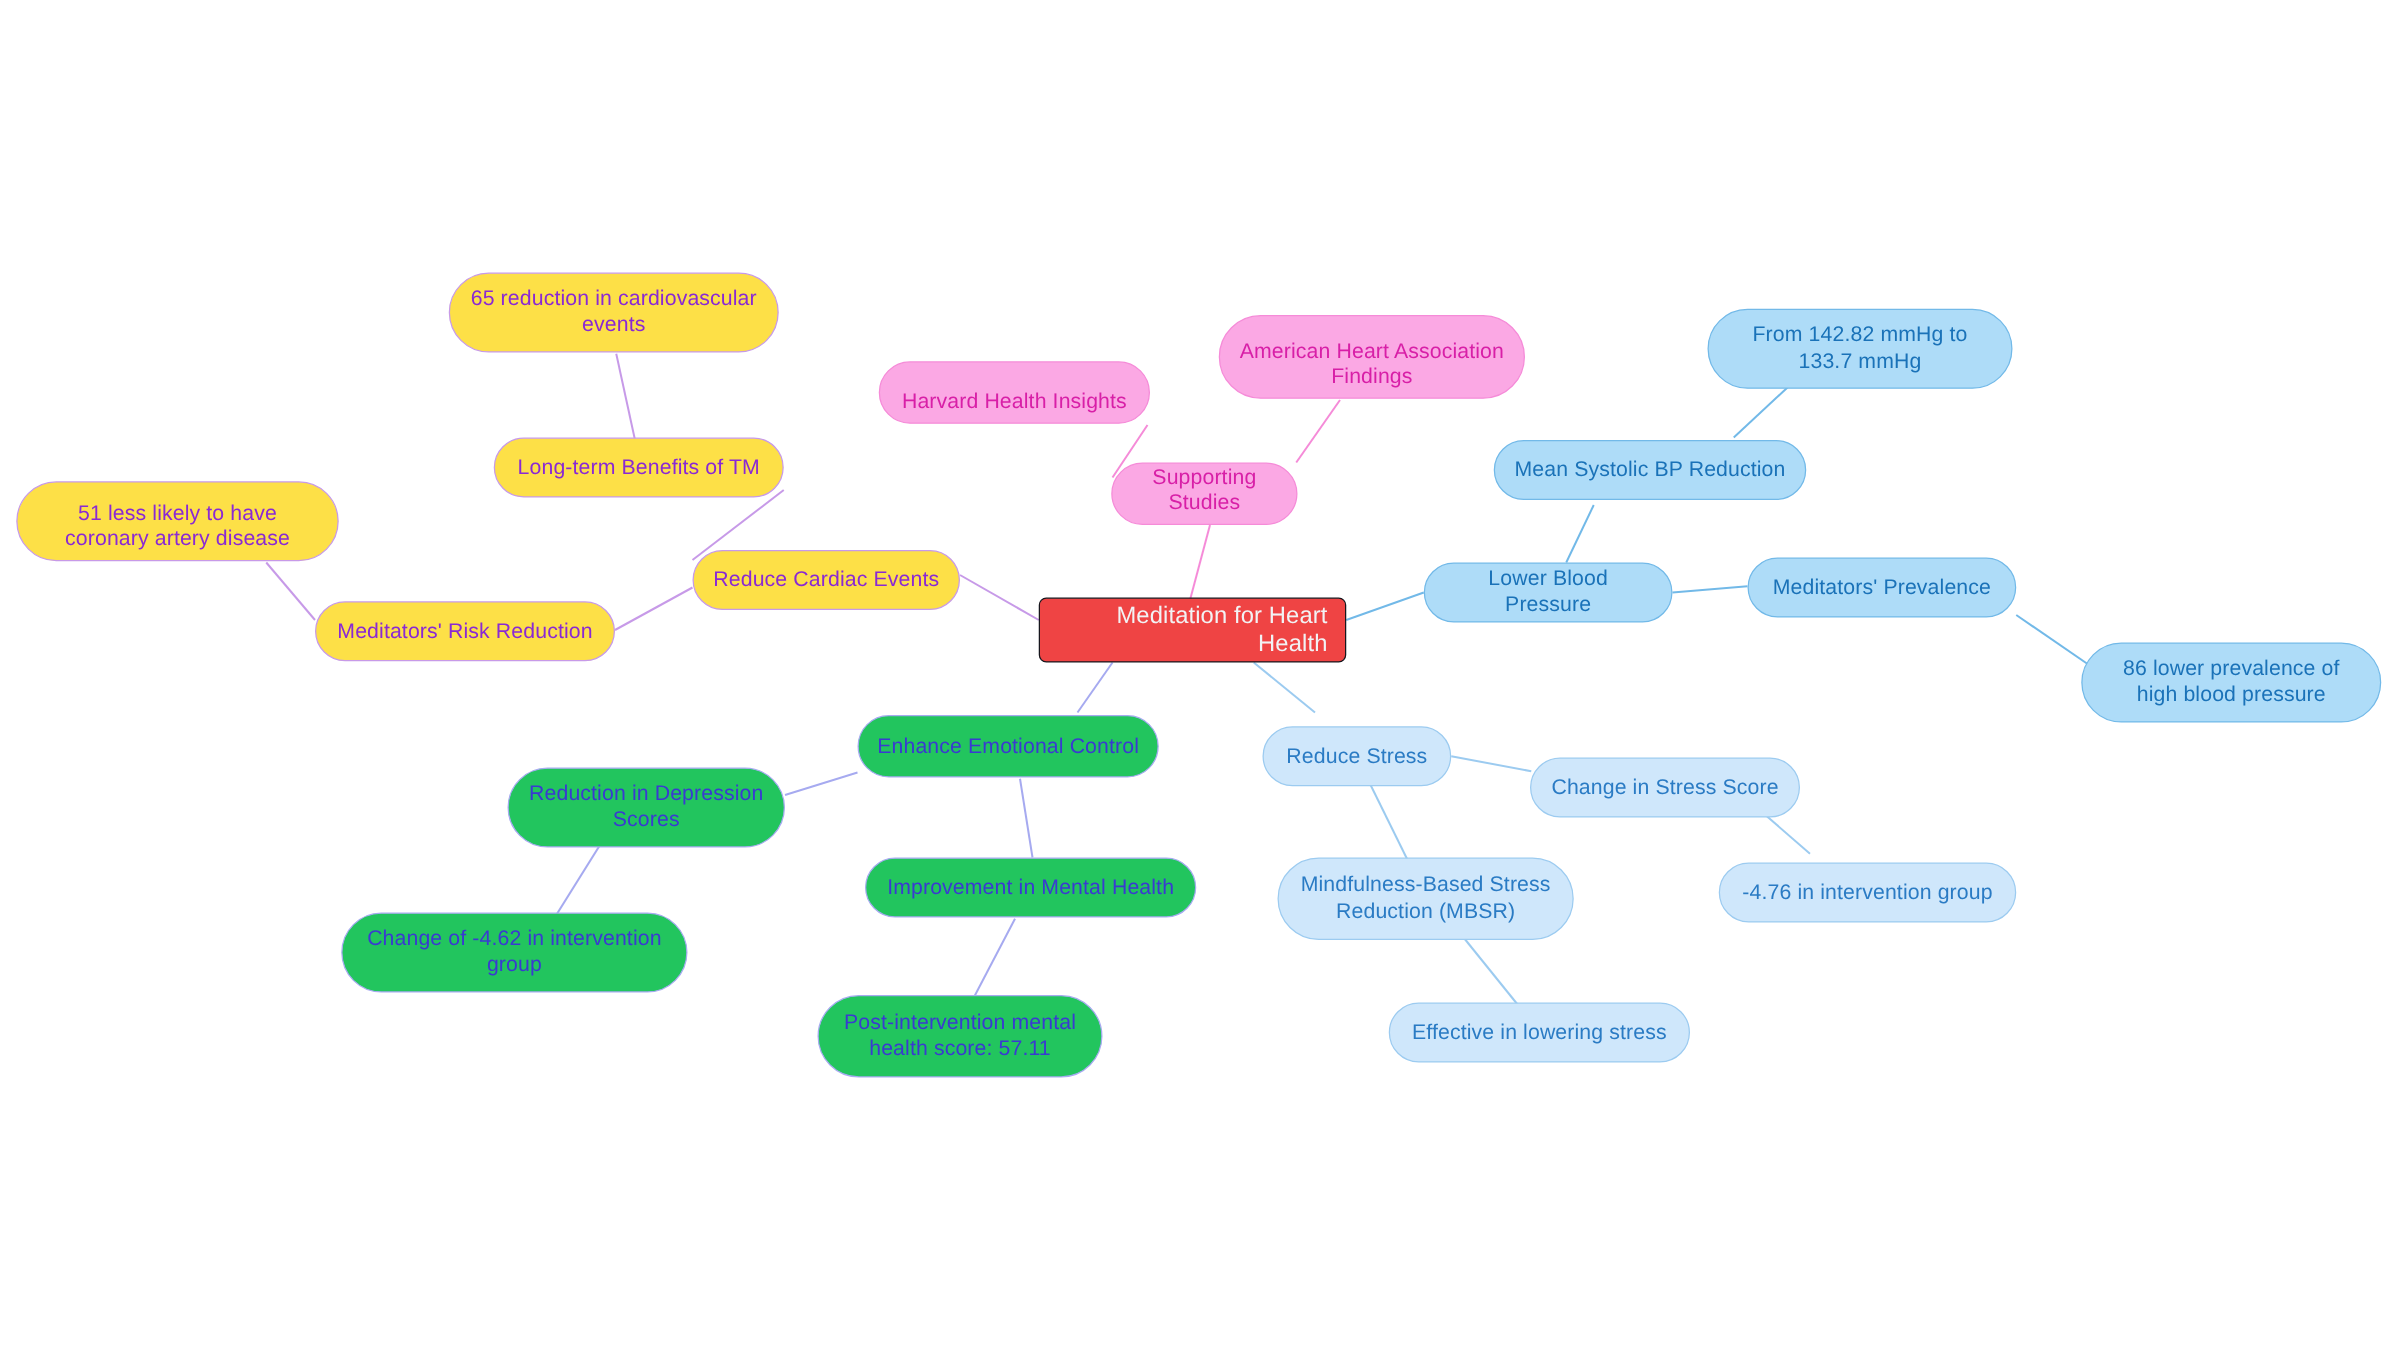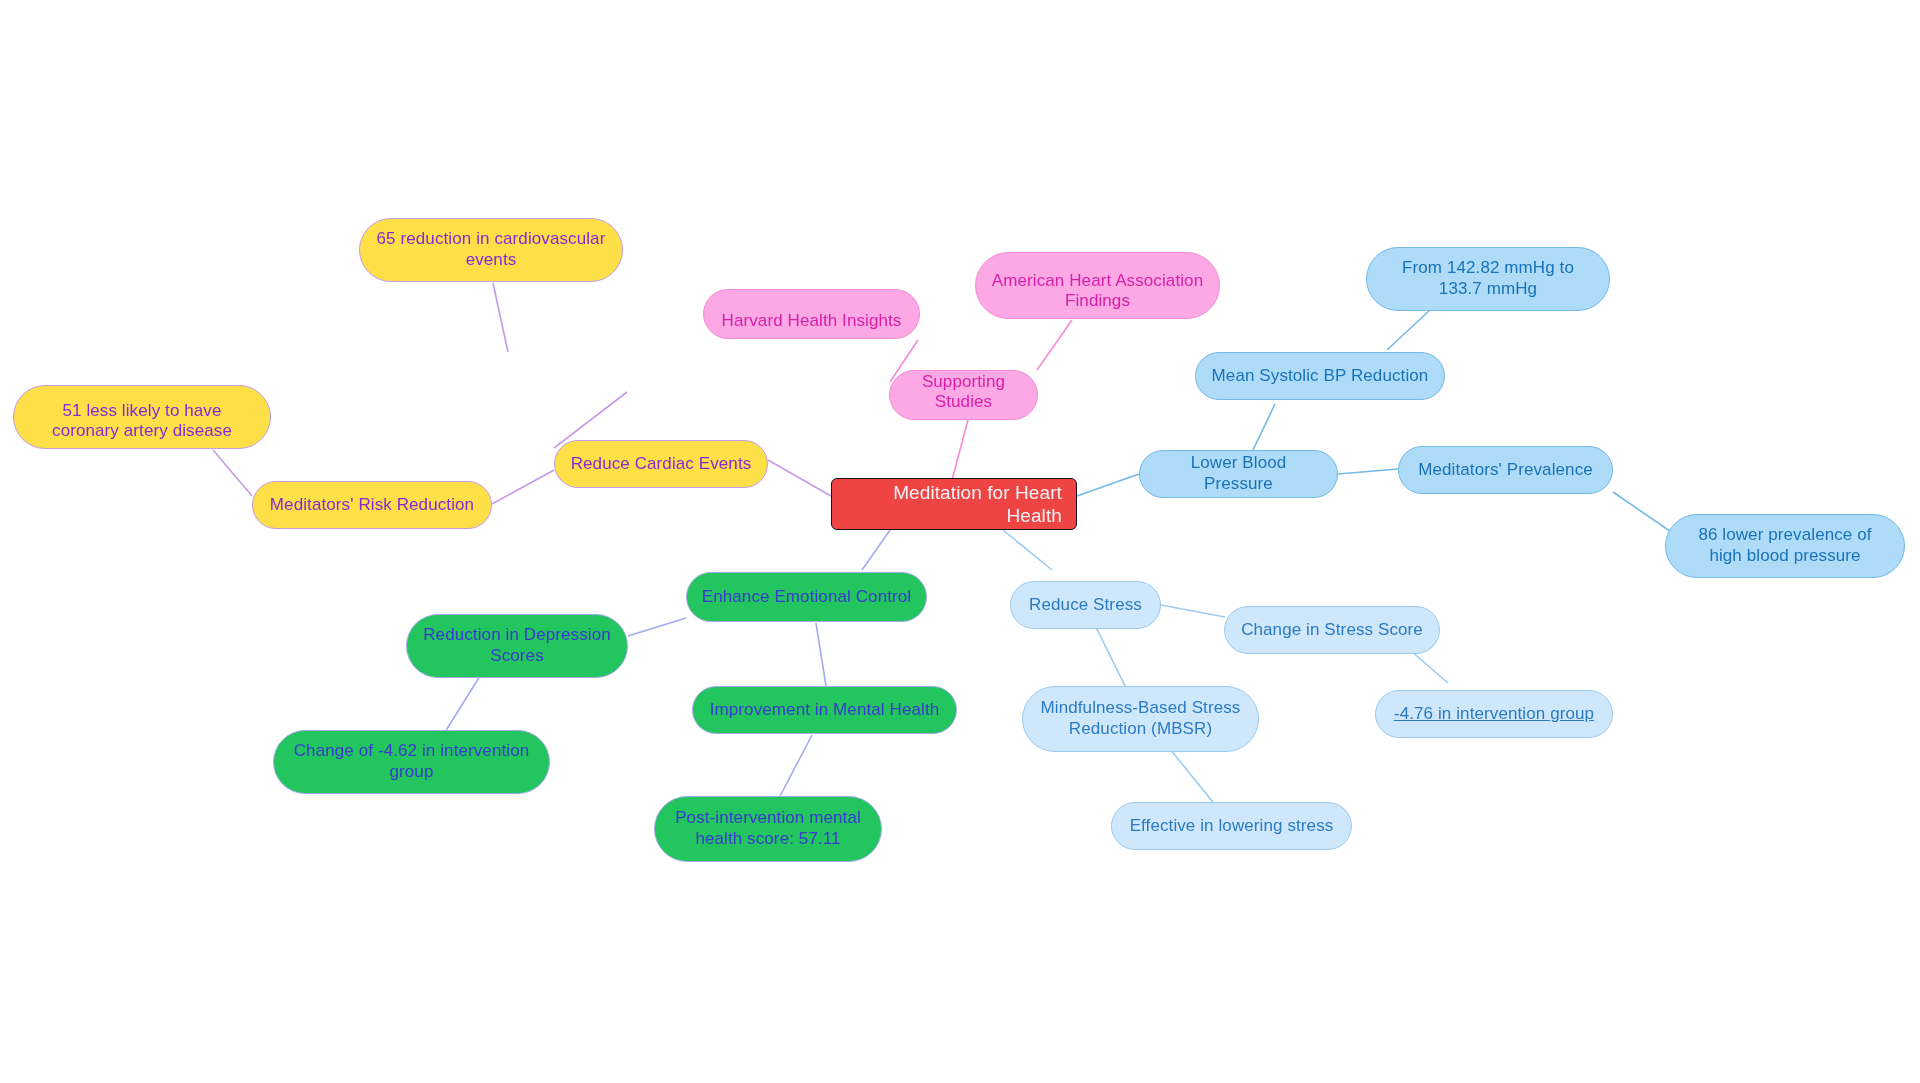--- a/index.html
+++ b/index.html
@@ -119,20 +119,23 @@
   </svg>
 
   <div class="node root" style="left:831px; top:478px; width:246px; height:52px;">
     <span>Meditation for Heart Health</span>
   </div>
 
   <div class="node purple" style="left:554px; top:440px; width:214px; height:48px;">
     <span>Reduce Cardiac Events</span>
   </div>
 
+  <div class="node purple" style="left:395px; top:350px; width:232px; height:48px;">
+    <span>Long-term Benefits of TM</span>
+  </div>
 
   <div class="node purple" style="left:359px; top:218px; width:264px; height:64px;">
     <span>65 reduction in cardiovascular events</span>
   </div>
 
   <div class="node purple" style="left:252px; top:481px; width:240px; height:48px;">
     <span>Meditators' Risk Reduction</span>
   </div>
 
   <div class="node purple" style="left:13px; top:385px; width:258px; height:64px;align-items:flex-end;">
@@ -172,21 +175,21 @@
   </div>
 
   <div class="node lightblue" style="left:1010px; top:581px; width:151px; height:48px;">
     <span>Reduce Stress</span>
   </div>
 
   <div class="node lightblue" style="left:1224px; top:606px; width:216px; height:48px;">
     <span>Change in Stress Score</span>
   </div>
 
-  <div class="node lightblue" style="left:1375px; top:690px; width:238px; height:48px;text-decoration:underline;">
+  <div class="node lightblue" style="left:1375px; top:690px; width:238px; height:48px;">
     <span>-4.76 in intervention group</span>
   </div>
 
   <div class="node lightblue" style="left:1022px; top:686px; width:237px; height:66px;">
     <span>Mindfulness-Based Stress Reduction (MBSR)</span>
   </div>
 
   <div class="node lightblue" style="left:1111px; top:802px; width:241px; height:48px;">
     <span>Effective in lowering stress</span>
   </div>

